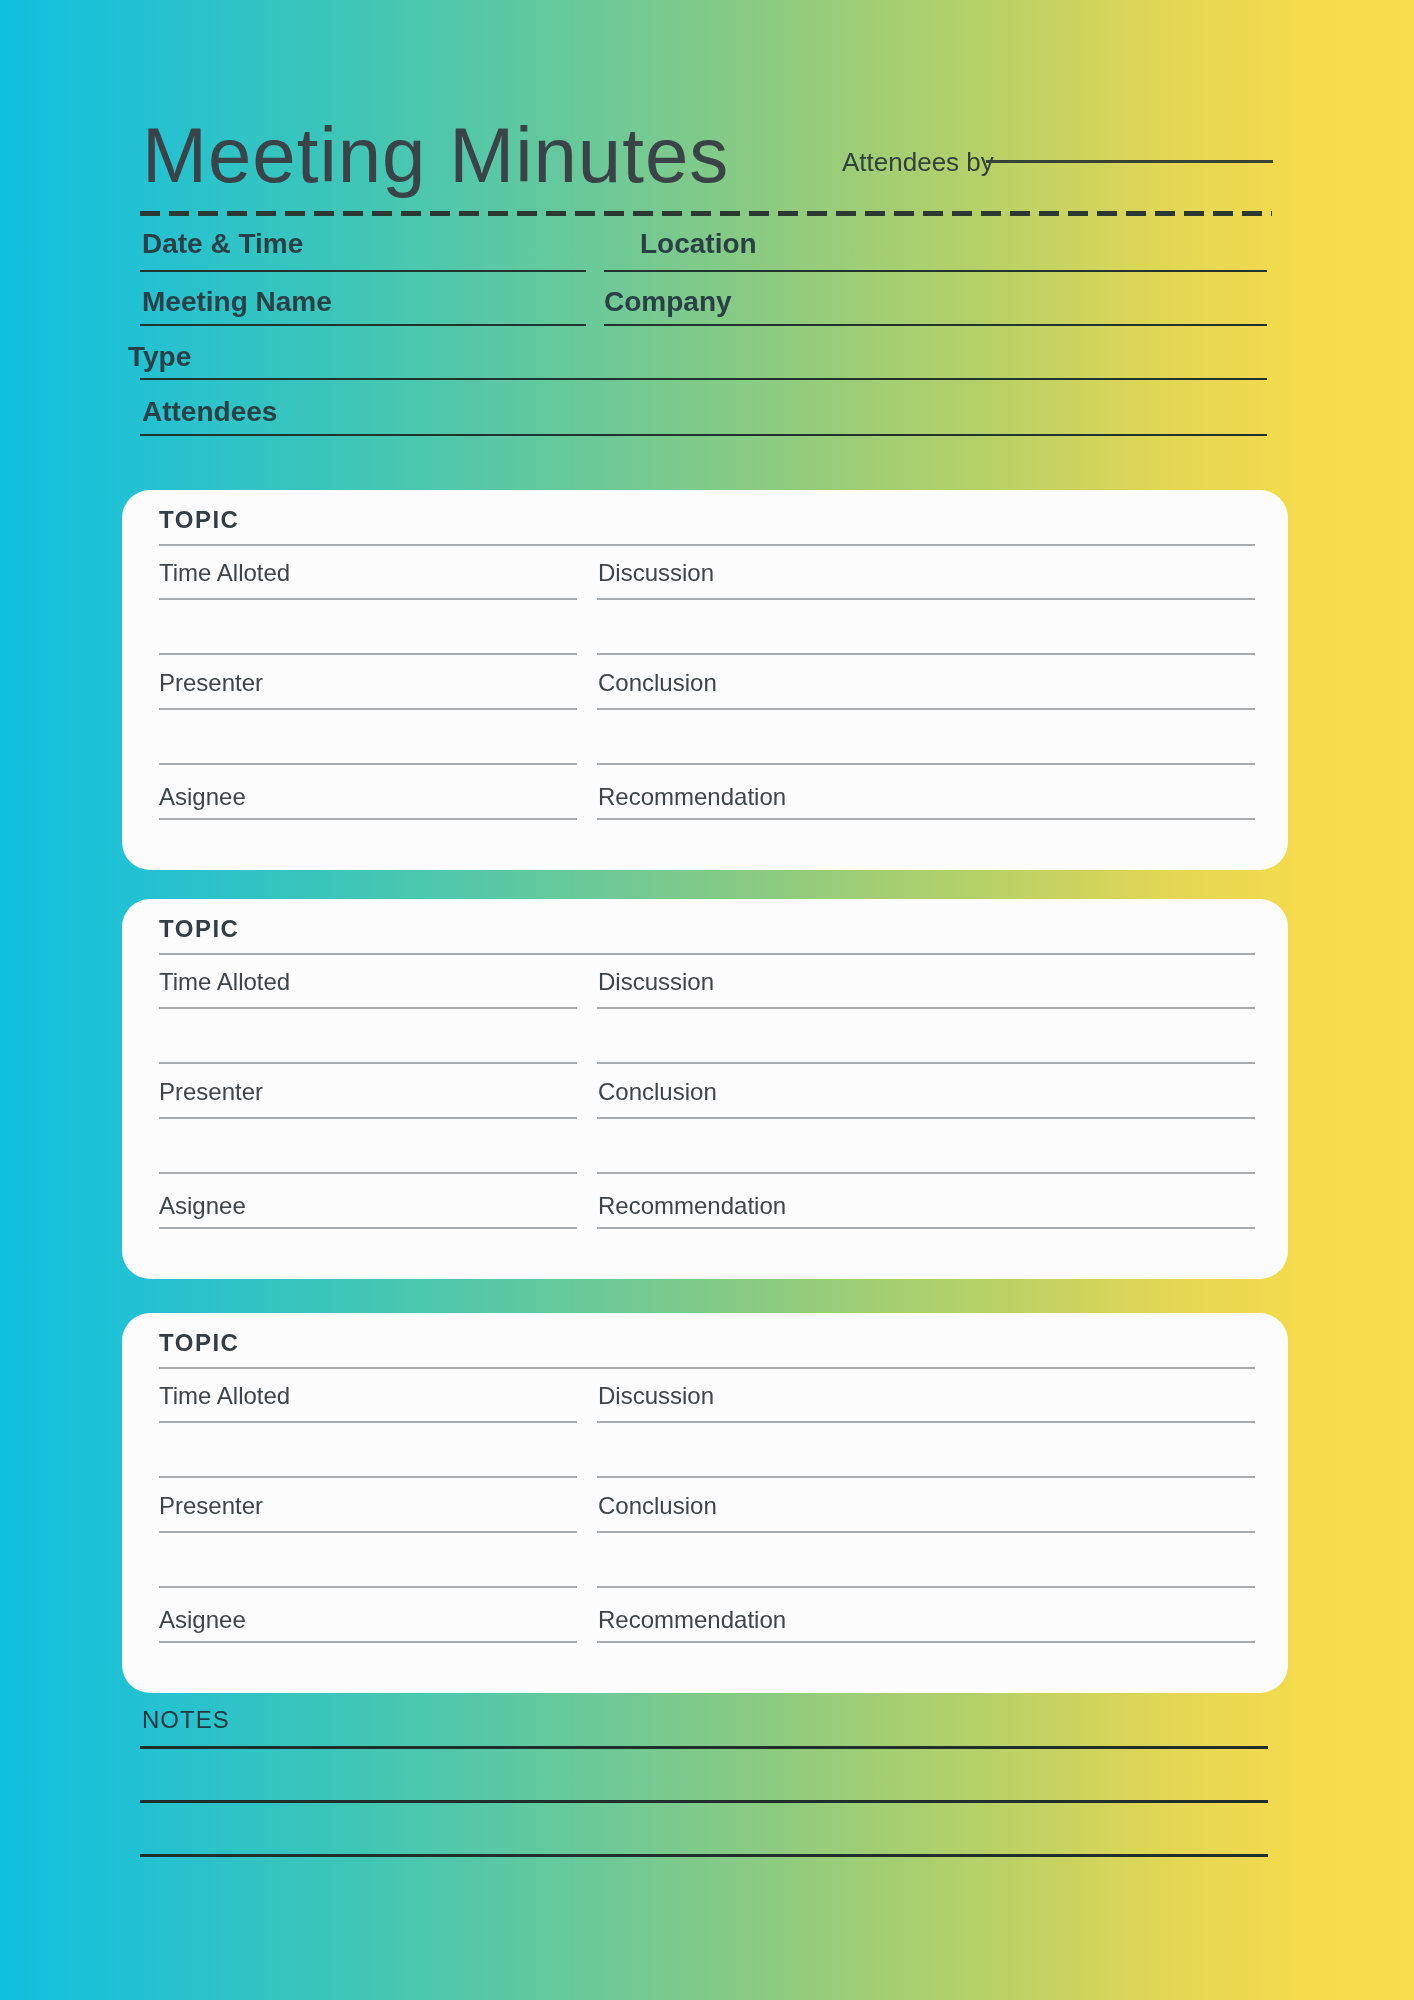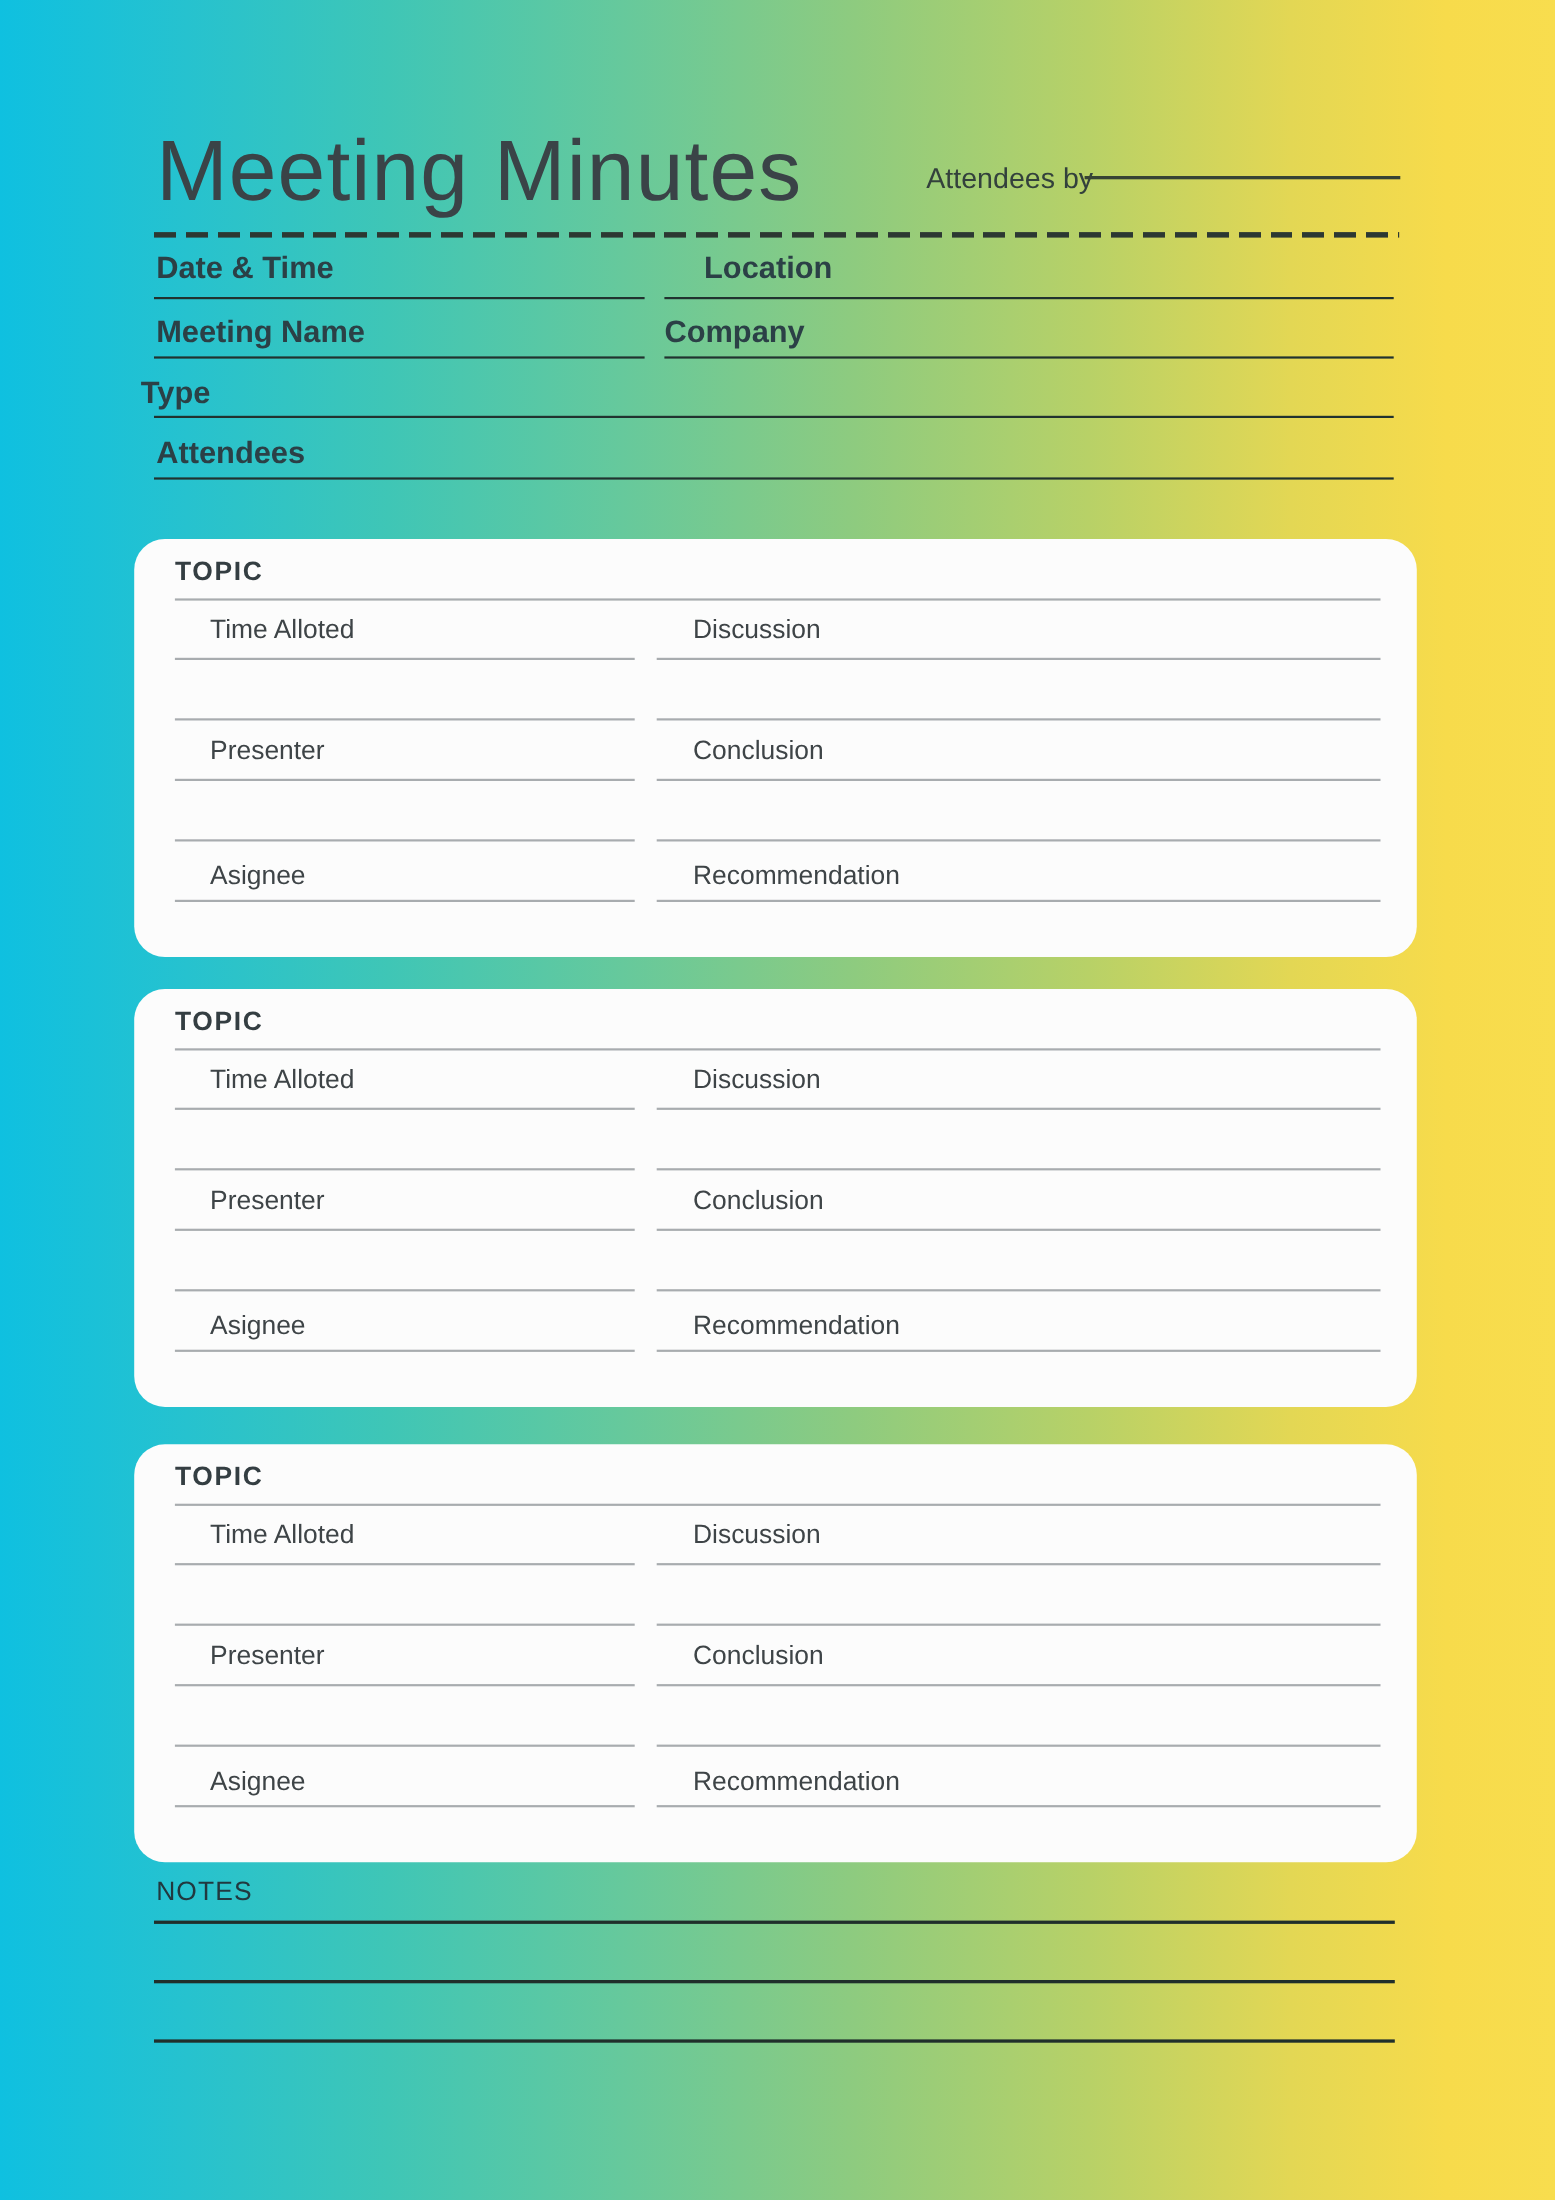--- a/index.html
+++ b/index.html
@@ -41,21 +41,21 @@
     background:#fcfcfc; border-radius:28px;
   }
   .topic-h{
     position:absolute; left:37px; top:16px;
     font-size:24px; font-weight:700; letter-spacing:1.5px;
     color:#343e42; line-height:1.15;
   }
   .crule{position:absolute; height:2px; background:#a8acaf;}
   .clbl{
     position:absolute;
-    font-size:24px; font-weight:400; color:#3e4447; line-height:1.15;margin-left:32px;
+    font-size:24px; font-weight:400; color:#3e4447; line-height:1.15;
   }
   .col-l{left:37px;}
   .col-r{left:476px;}
   .rule-l{left:37px; width:418px;}
   .rule-r{left:475px; width:658px;}
   .rule-full{left:37px; width:1096px;}
   .r1{top:108px;} .r2{top:163px;} .r3{top:218px;} .r4{top:273px;} .r5{top:328px;}
   .lab1{top:69px;} .lab2{top:179px;} .lab3{top:293px;}
   
   .notes-label{

